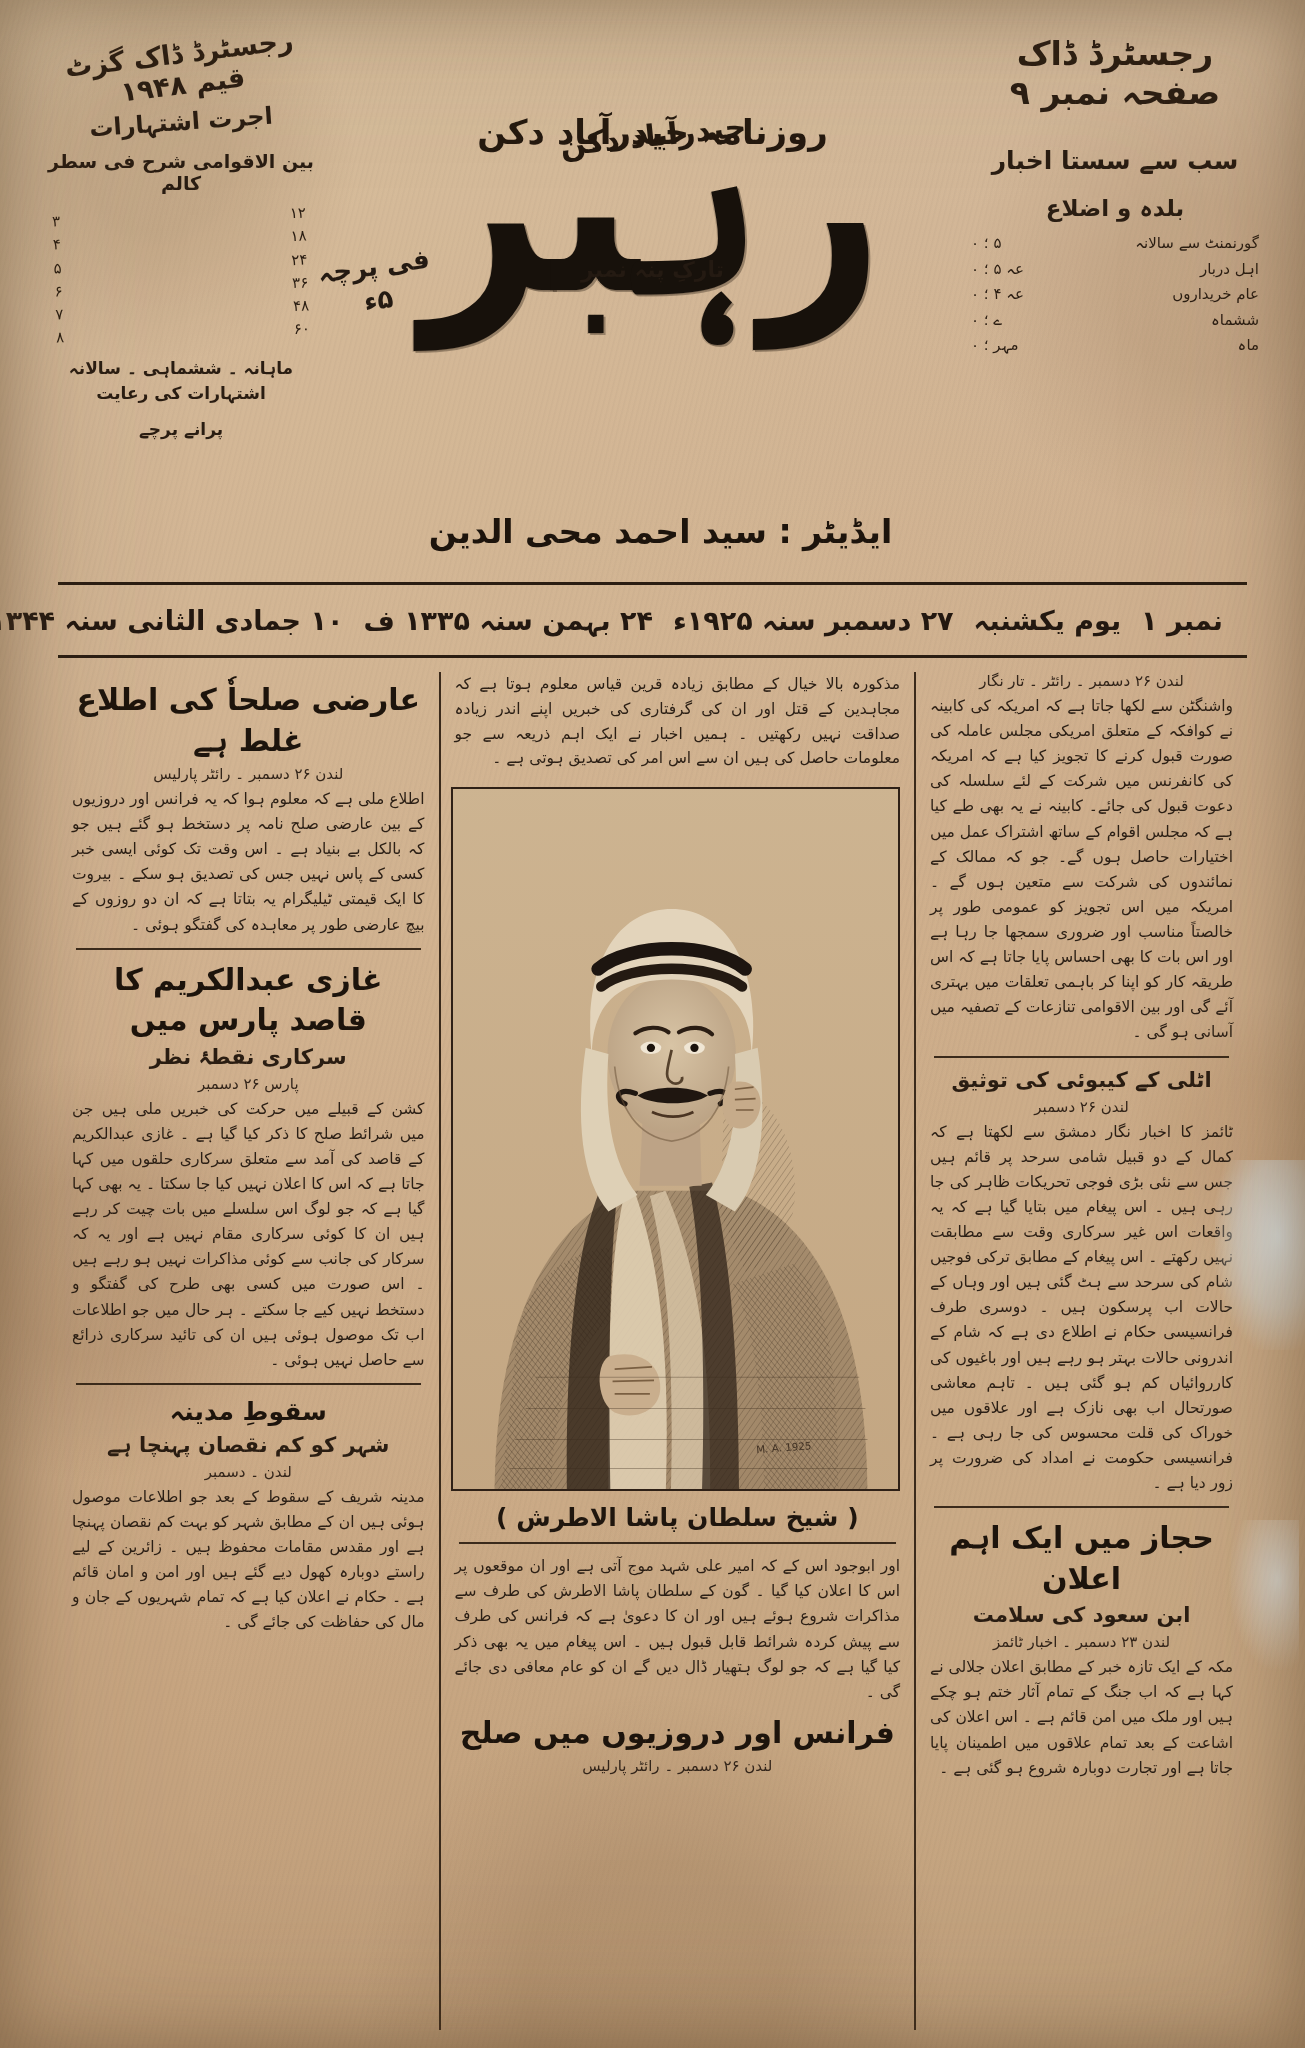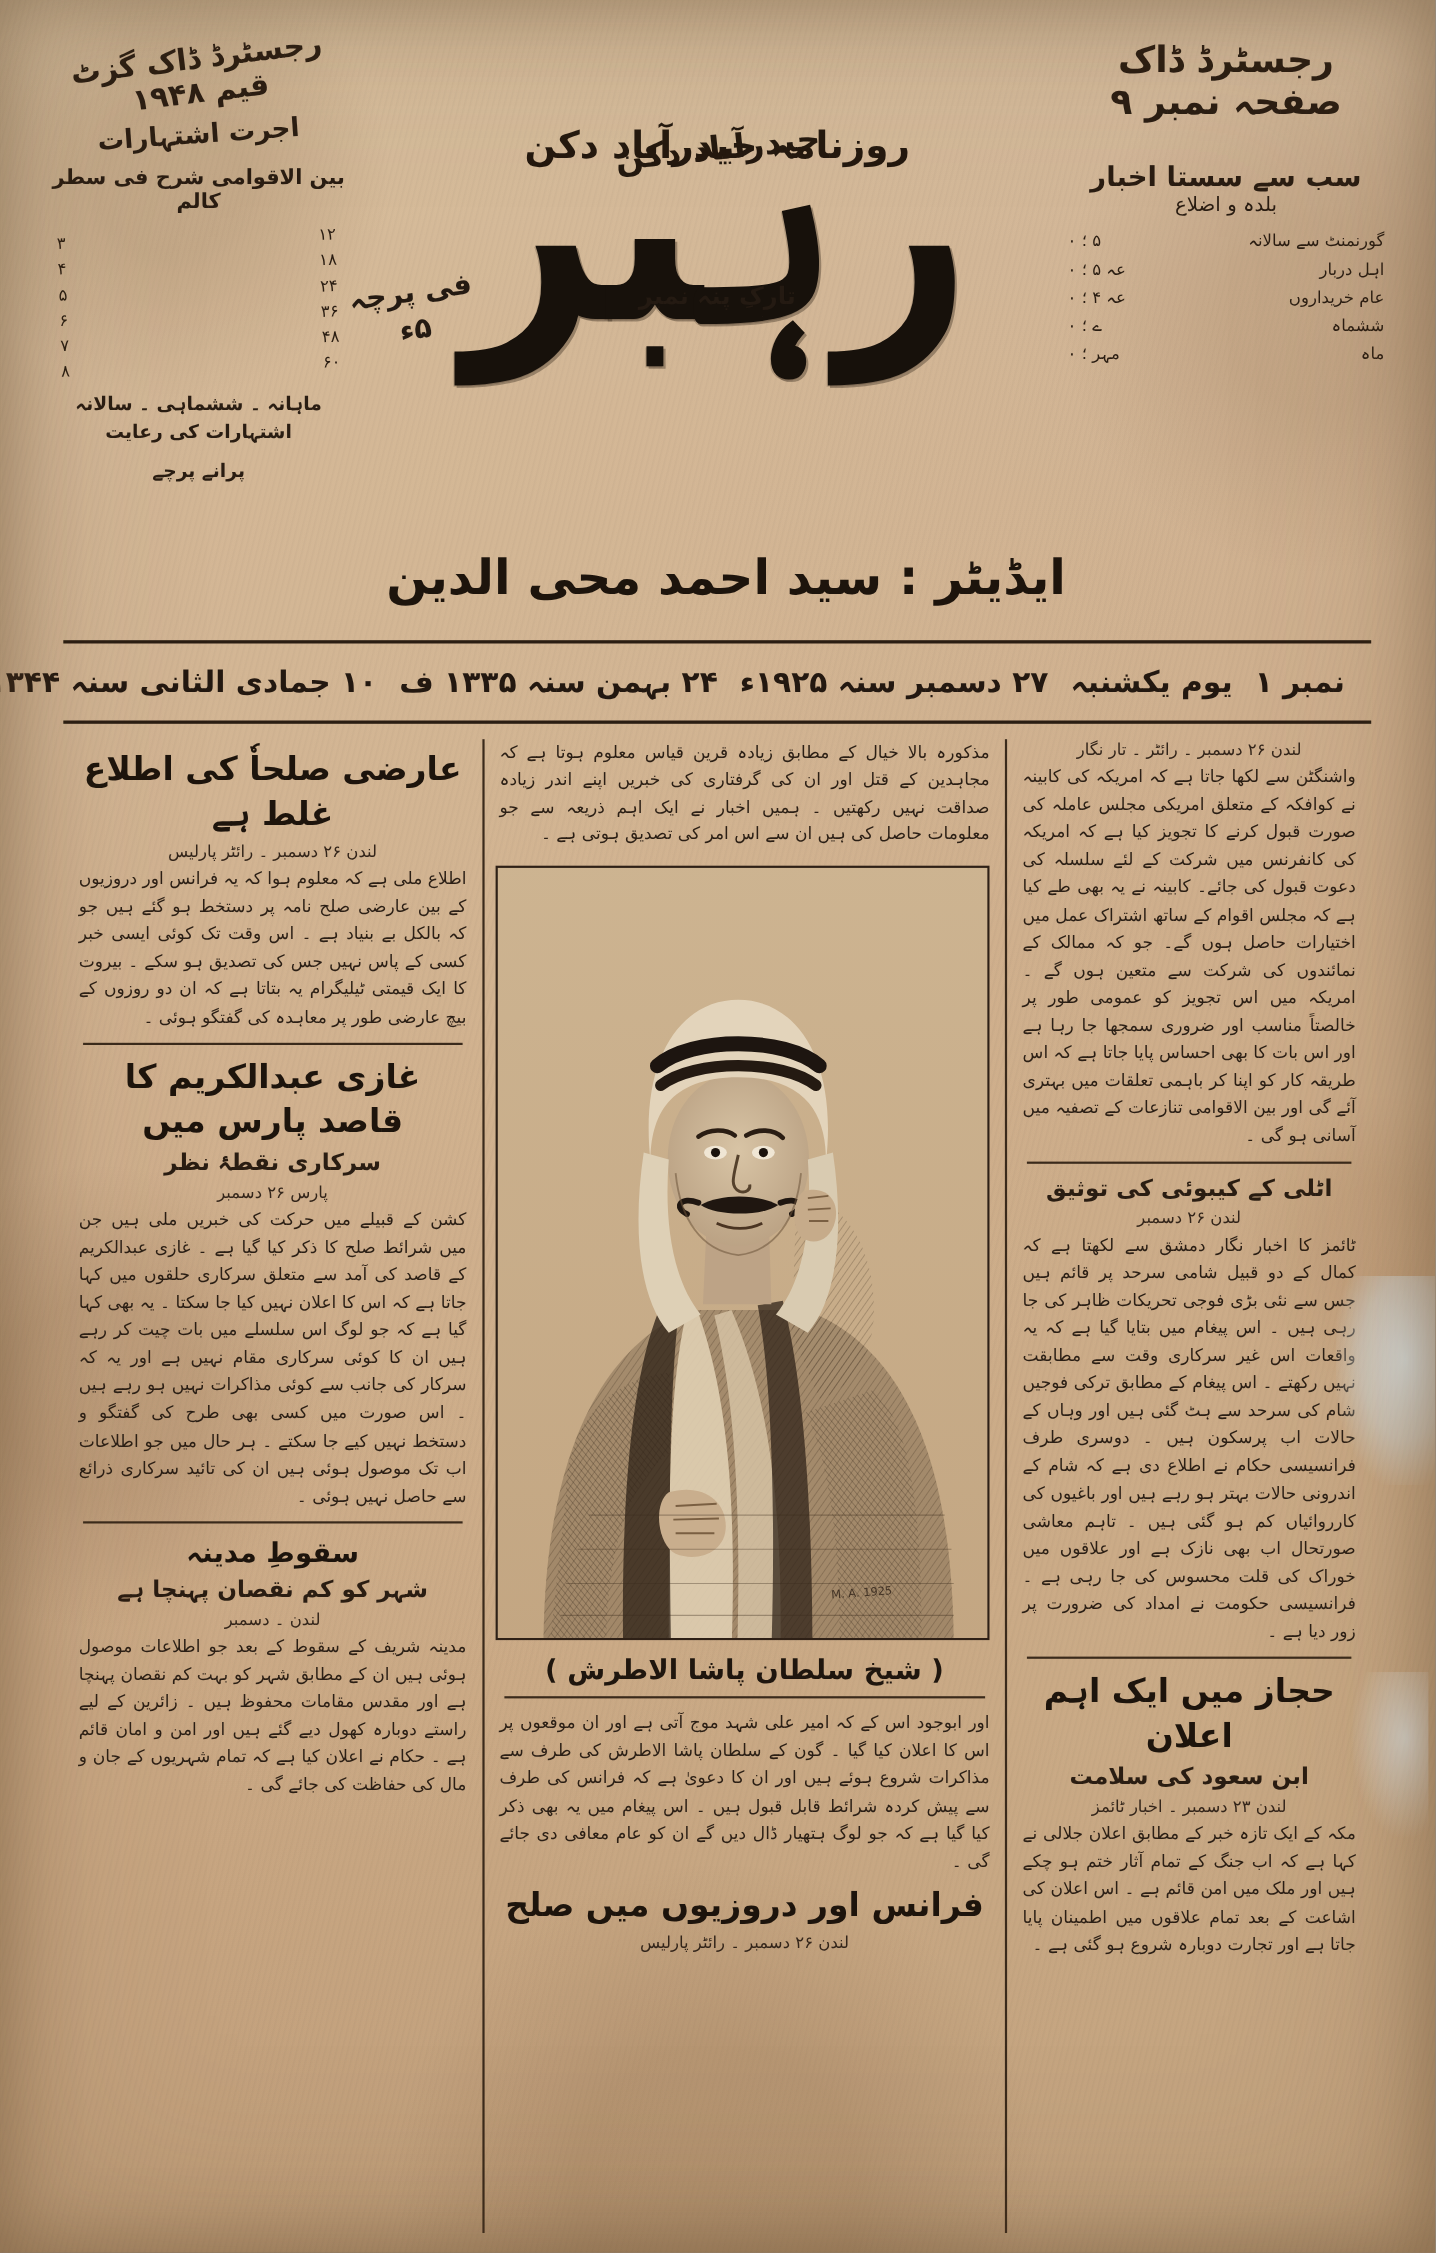--- a/index.html
+++ b/index.html
@@ -97,21 +97,21 @@
     font-weight: 700;
     color: #241a12;
     text-align: center;
     line-height: 1.25;
   }
   .mast-editor {
     position: absolute;
     bottom: 24px;
     left: 16px; right: 0;
     text-align: center;
-    font-size: 44px;
+    font-size: 33px;
     font-weight: 700;
     color: #1d140c;
   }
 
   
   .mast-left {
     position: absolute;
     top: 38px;
     left: 46px;
     width: 270px;
@@ -149,21 +149,21 @@
     position: absolute;
     top: 34px;
     right: 40px;
     width: 300px;
     text-align: center;
     color: #2a1d12;
   }
   .mast-right .r1 { font-size: 33px; font-weight: 700; }
   .mast-right .r2 { font-size: 24px; font-weight: 700; margin-top: 10px; }
   .mast-right .r3 { font-size: 25px; font-weight: 700; margin-top: 34px; }
-  .mast-right .r4 { font-size: 18px; font-weight: 400; margin-top: 0; }
+  .mast-right .r4 { font-size: 23px; font-weight: 700; margin-top: 20px; }
   .mast-right .sub-rates {
     margin-top: 10px;
     font-size: 15px;
     line-height: 1.7;
     direction: rtl;
   }
   .mast-right .sub-rates div { display:flex; justify-content: space-between; padding: 0 6px;}
 
   
   .datebar {

